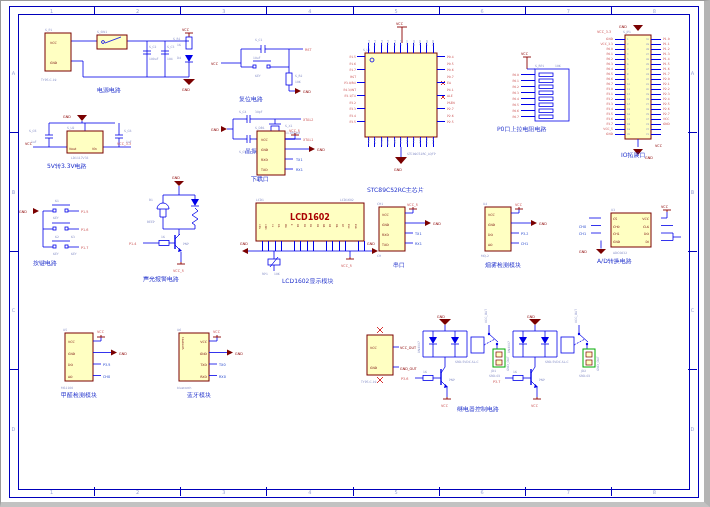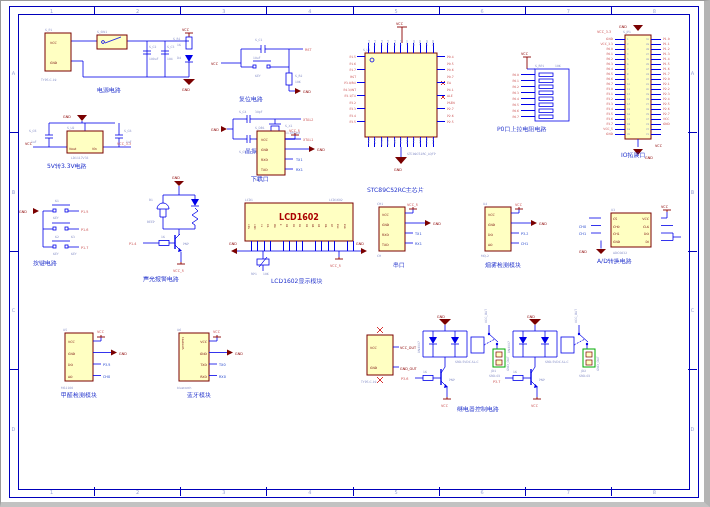--- a/index.html
+++ b/index.html
@@ -506,21 +506,21 @@
       <rect class="bl" x="36" y="67.5" width="10" height="5"></rect>
       <text class="td" x="38" y="65">1K</text>
       <text class="tn" x="6" y="72">P1.4</text>
       <text class="td" x="60" y="72">PNP</text>
       <path class="pw" d="M54,91 h8 M58,89 v2"></path>
       <text class="tn" x="50" y="99">VCC_5</text>
     </svg>
     <div class="cap" style="left:20px;top:102px;">声光报警电路</div>
   </div>
 
-  <div class="blk" style="left:228px;top:192px;width:140px;height:96px;">
+  <div class="blk" style="left:239px;top:192px;width:140px;height:96px;">
     <svg width="140" height="96">
       <rect class="cmp" x="16" y="10" width="108" height="38"></rect>
       <text class="tt" x="70" y="27" text-anchor="middle">LCD1602</text>
       <text class="td" x="16" y="8">LCD1</text>
       <text class="td" x="100" y="8">LCD1602</text>
       <path class="w" d="M8,58 H132 M34,58 v8 M34,72 v6 M110,58 v6"></path>
       <path class="mar" d="M8,55 l-6,3 l6,3 z"></path>
       <text class="tw" x="0" y="52">GND</text>
       <path class="mar" d="M132,55 l6,3 l-6,3 z"></path>
       <text class="tw" x="127" y="52">GND</text>

